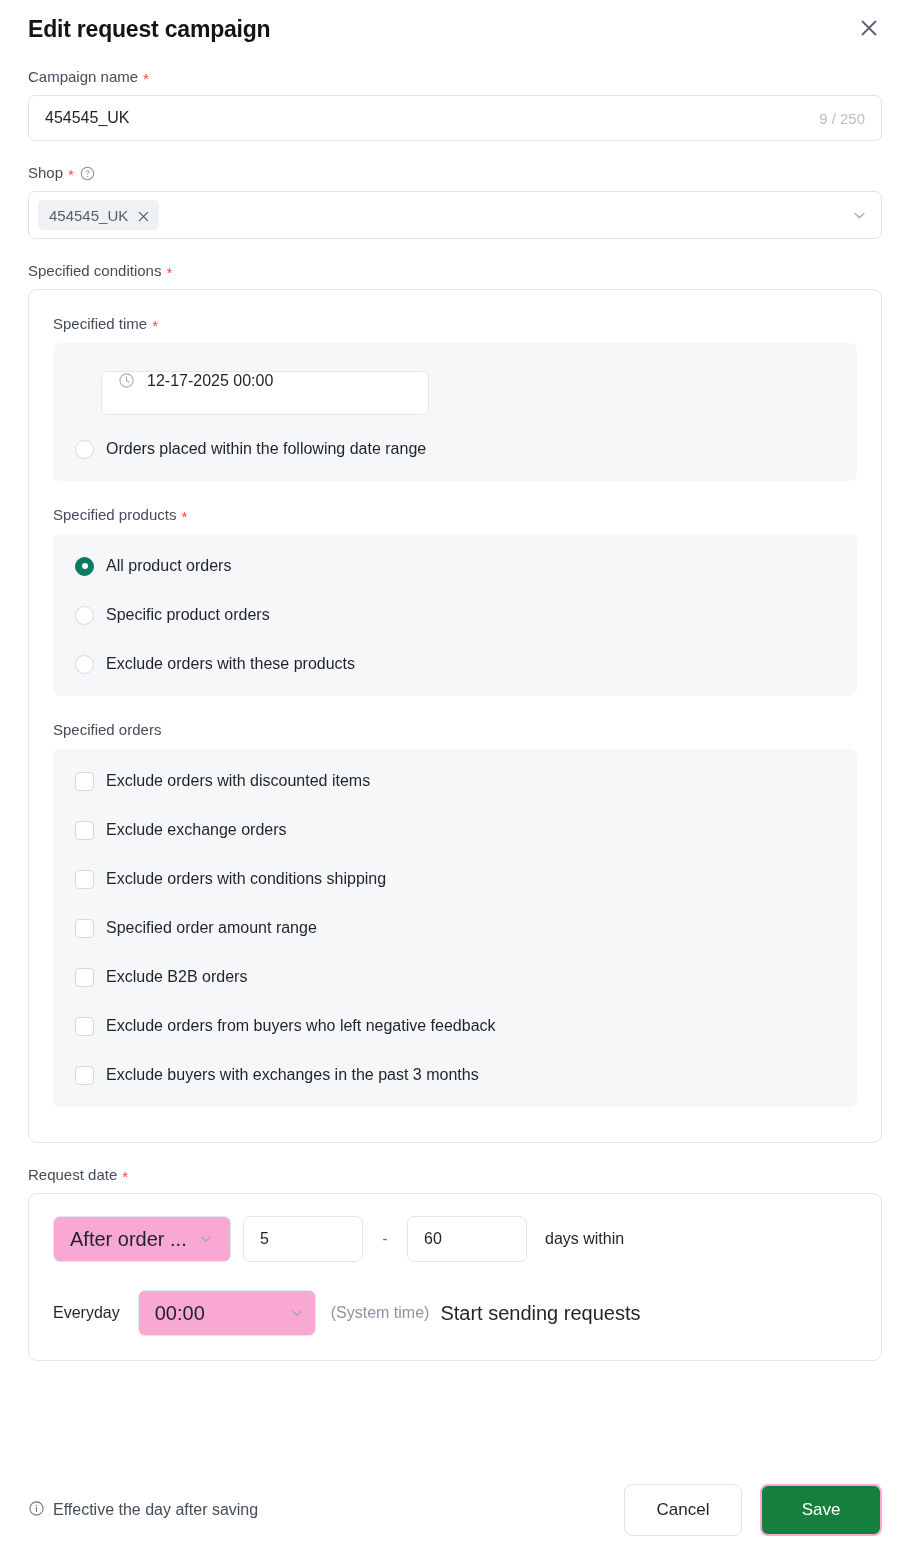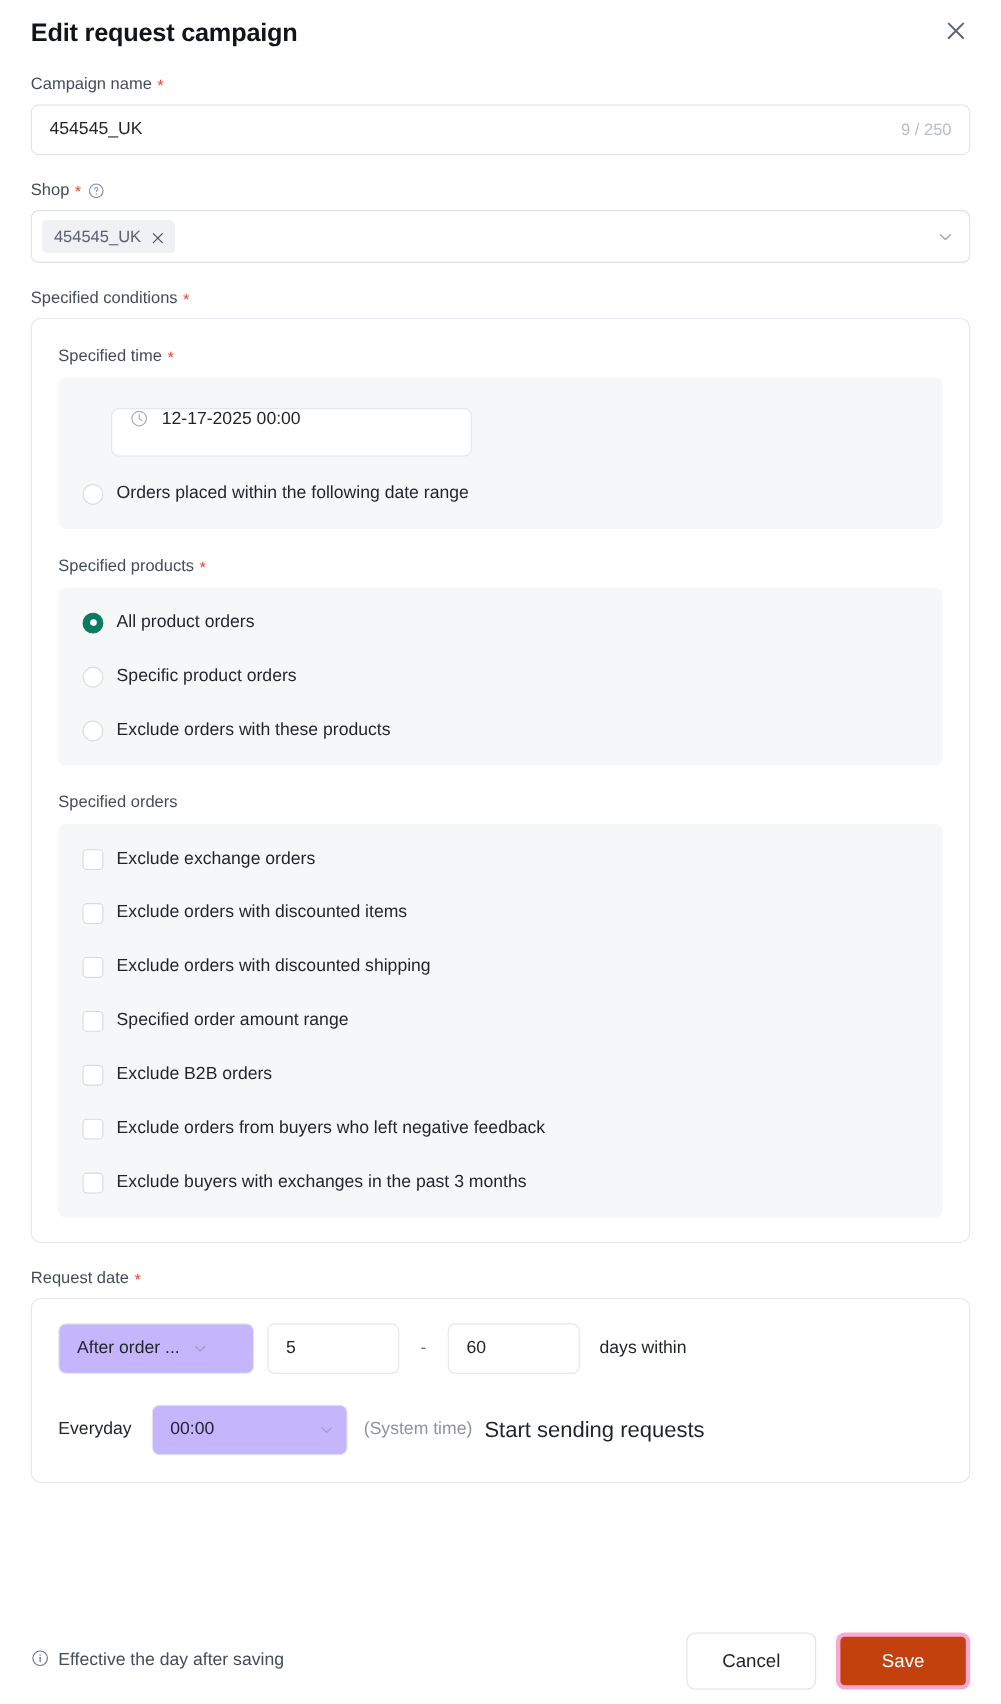--- a/index.html
+++ b/index.html
@@ -139,21 +139,21 @@
     margin-left: auto;
     display: inline-flex;
     cursor: pointer;
   }
 
   
   .card {
     border: 1px solid #e3e6eb;
     border-radius: 9px;
     background: #fff;
-    padding: 0 24px 22px 24px;
+    padding: 0 24px 35px 24px;
   }
 
   .sub-label {
     font-size: 15px;
     color: #454c59;
     line-height: 20px;
     margin: 24px 0 9px 0;
     display: flex;
     align-items: center;
     gap: 5px;
@@ -247,25 +247,25 @@
   .row {
     display: flex;
     align-items: center;
   }
   .row.second { margin-top: 28px; }
 
   .sel-box {
     height: 46px;
     border: 1px solid #e3e6eb;
     border-radius: 7px;
-    background: #c4b5fd;
+    background: #f9a8d4;
     display: flex;
     align-items: center;
     padding: 0 11px 0 16px;
-    font-size: 16px;
+    font-size: 20px;
     color: #1f2329;
     cursor: pointer;
   }
   .sel-box .sv { white-space: nowrap; }
   .sel-box .chev { margin-left: 12px; display: inline-flex; }
 
   .sel-after-order { width: 178px; }
   .num-box {
     width: 120px;
     height: 46px;
@@ -342,22 +342,22 @@
     font-family: "Liberation Sans", sans-serif;
   }
   .btn-cancel {
     width: 118px;
     border: 1px solid #dfe2e8;
     background: #fff;
     color: #1f2329;
   }
   .btn-save {
     width: 122px;
-    border: 4px solid #f9a8d4;
-    background: #c2410c;
+    border: 2px solid #f9a8d4;
+    background: #15803d;
     color: #ffffff;
   }
 </style>
 </head>
 <body>
 
 <div class="modal">
 
   <div class="modal-header">
     <h1 class="modal-title">Edit request campaign</h1>
@@ -453,29 +453,29 @@
           <span class="opt-label">Exclude orders with these products</span>
         </div>
       </div>
 
       <div class="sub-label">
         <span>Specified orders</span>
       </div>
       <div class="options-panel">
         <div class="opt-row">
           <span class="checkbox"></span>
+          <span class="opt-label">Exclude orders with discounted items</span>
+        </div>
+        <div class="opt-row">
+          <span class="checkbox"></span>
           <span class="opt-label">Exclude exchange orders</span>
         </div>
         <div class="opt-row">
           <span class="checkbox"></span>
-          <span class="opt-label">Exclude orders with discounted items</span>
-        </div>
-        <div class="opt-row">
-          <span class="checkbox"></span>
-          <span class="opt-label">Exclude orders with discounted shipping</span>
+          <span class="opt-label">Exclude orders with conditions shipping</span>
         </div>
         <div class="opt-row">
           <span class="checkbox"></span>
           <span class="opt-label">Specified order amount range</span>
         </div>
         <div class="opt-row">
           <span class="checkbox"></span>
           <span class="opt-label">Exclude B2B orders</span>
         </div>
         <div class="opt-row">

